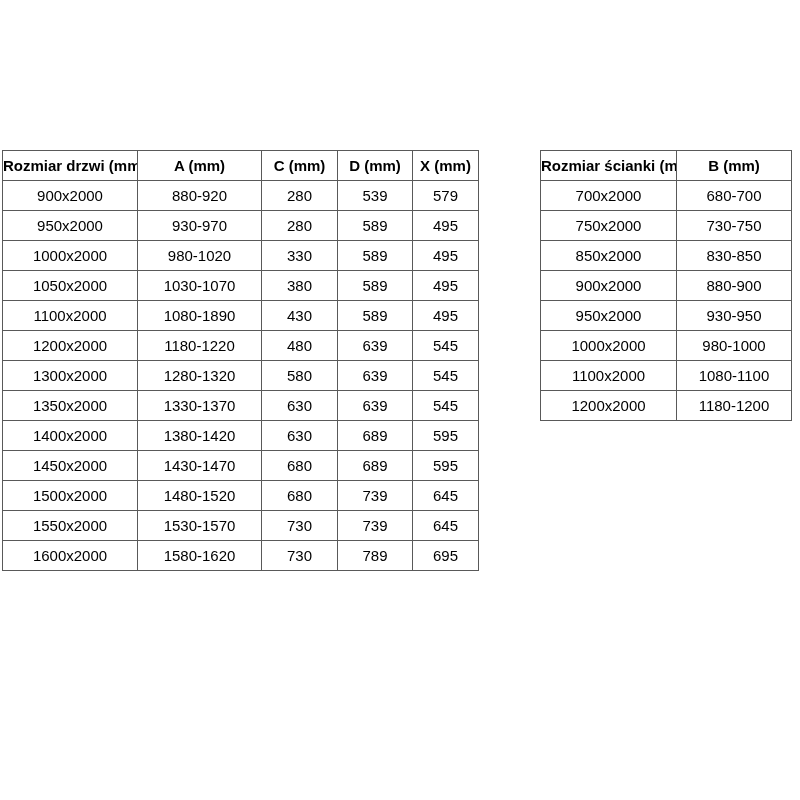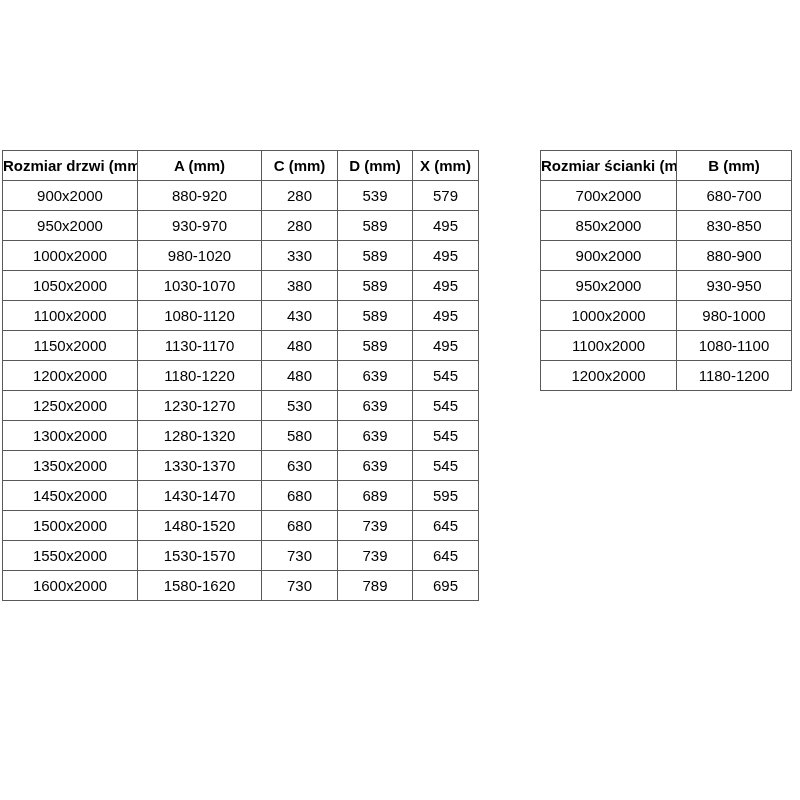--- a/index.html
+++ b/index.html
@@ -95,59 +95,52 @@
         </tr>
         <tr>
           <td>1050x2000</td>
           <td>1030-1070</td>
           <td>380</td>
           <td>589</td>
           <td>495</td>
         </tr>
         <tr>
           <td>1100x2000</td>
-          <td>1080-1120</td>
+          <td>1080-1890</td>
           <td>430</td>
-          <td>589</td>
-          <td>495</td>
-        </tr>
-        <tr>
-          <td>1150x2000</td>
-          <td>1130-1170</td>
-          <td>480</td>
           <td>589</td>
           <td>495</td>
         </tr>
         <tr>
           <td>1200x2000</td>
           <td>1180-1220</td>
           <td>480</td>
           <td>639</td>
           <td>545</td>
         </tr>
         <tr>
-          <td>1250x2000</td>
-          <td>1230-1270</td>
-          <td>530</td>
-          <td>639</td>
-          <td>545</td>
-        </tr>
-        <tr>
           <td>1300x2000</td>
           <td>1280-1320</td>
           <td>580</td>
           <td>639</td>
           <td>545</td>
         </tr>
         <tr>
           <td>1350x2000</td>
           <td>1330-1370</td>
           <td>630</td>
           <td>639</td>
           <td>545</td>
+        </tr>
+        <tr>
+          <td>1400x2000</td>
+          <td>1380-1420</td>
+          <td>630</td>
+          <td>689</td>
+          <td>595</td>
         </tr>
         <tr>
           <td>1450x2000</td>
           <td>1430-1470</td>
           <td>680</td>
           <td>689</td>
           <td>595</td>
         </tr>
         <tr>
           <td>1500x2000</td>
@@ -183,20 +176,24 @@
           <th>Rozmiar ścianki (mm)</th>
           <th>B (mm)</th>
         </tr>
     </thead>
     <tbody>
         <tr>
           <td>700x2000</td>
           <td>680-700</td>
         </tr>
         <tr>
+          <td>750x2000</td>
+          <td>730-750</td>
+        </tr>
+        <tr>
           <td>850x2000</td>
           <td>830-850</td>
         </tr>
         <tr>
           <td>900x2000</td>
           <td>880-900</td>
         </tr>
         <tr>
           <td>950x2000</td>
           <td>930-950</td>

